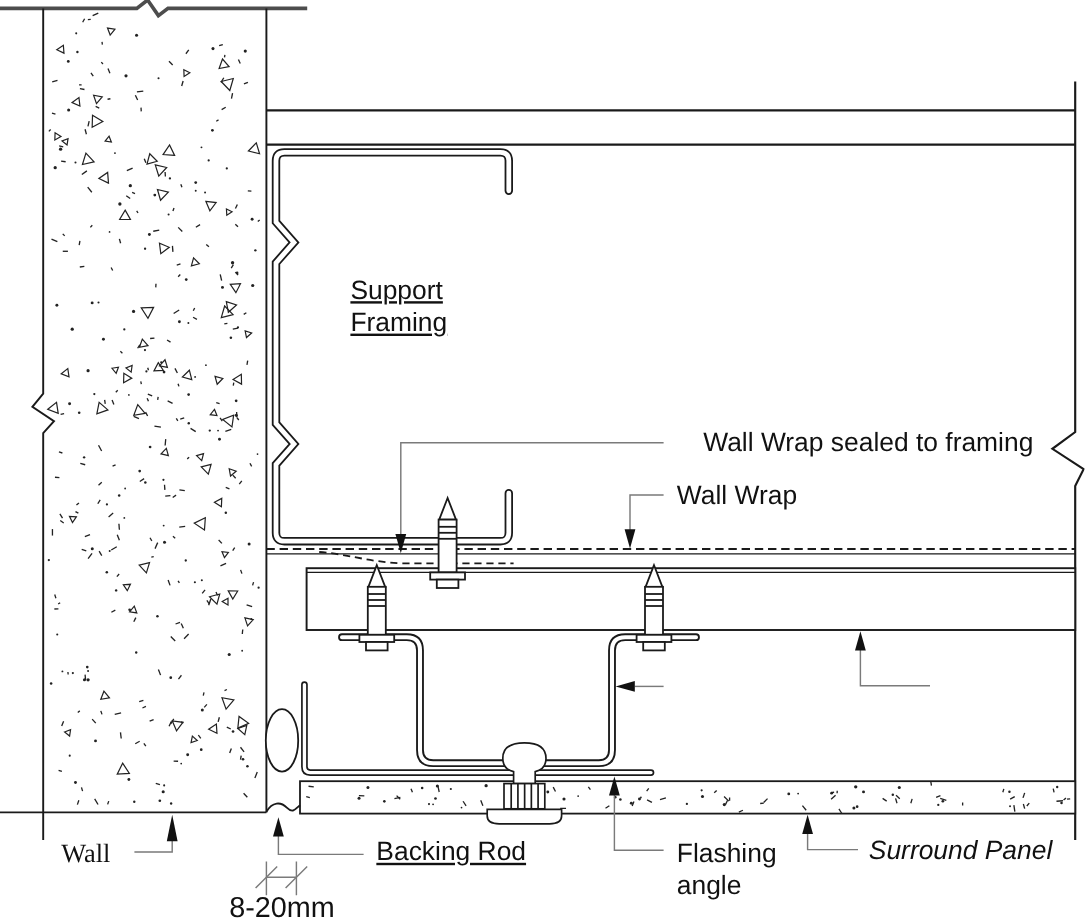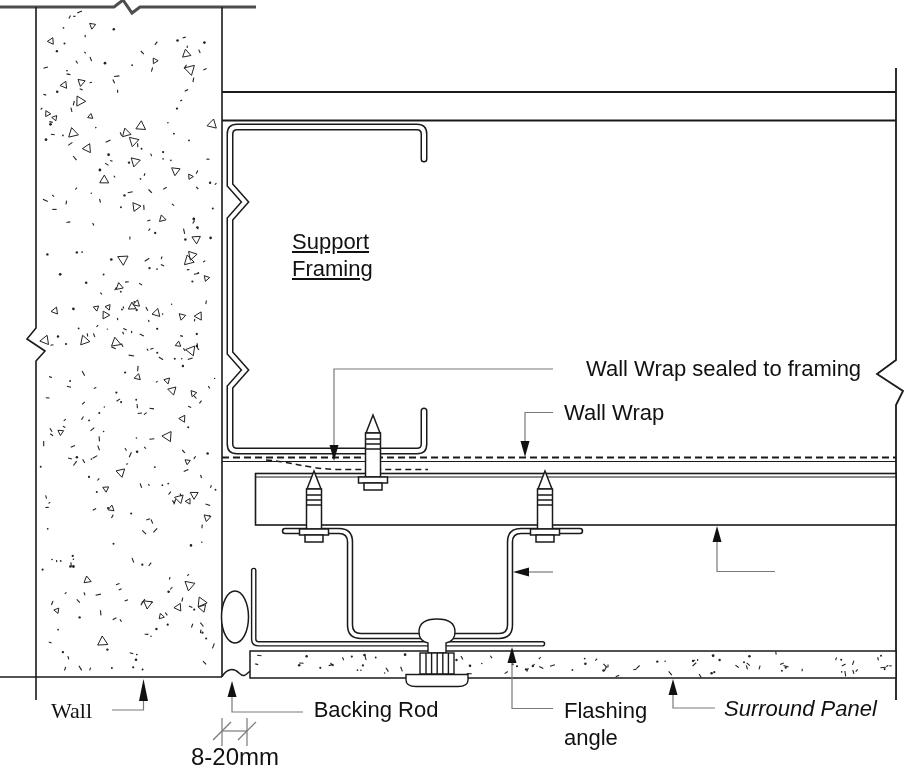--- a/index.html
+++ b/index.html
@@ -634,21 +634,21 @@
 
 
 
   <div class="lbl" style="left:564px;top:697px;">
     <div>Flashing</div>
     <div>angle</div>
   </div>
 
   <div class="lbl" style="left:724px;top:695px;font-style:italic;">Surround Panel</div>
 
-  <div class="lbl lbl-center" style="left:308px;top:696px;width:136px;">
+  <div class="lbl lbl-center" style="left:308px;top:696px;width:136px;text-decoration:underline;">
     <div>Backing Rod</div>
   </div>
 
   <div class="lbl" style="left:51px;top:697px;font-family:Liberation Serif, serif;">Wall</div>
 
   <div class="lbl lbl-dim" style="left:191px;top:744px;">8-20mm</div>
 
 </div>
 
 </body></html>

